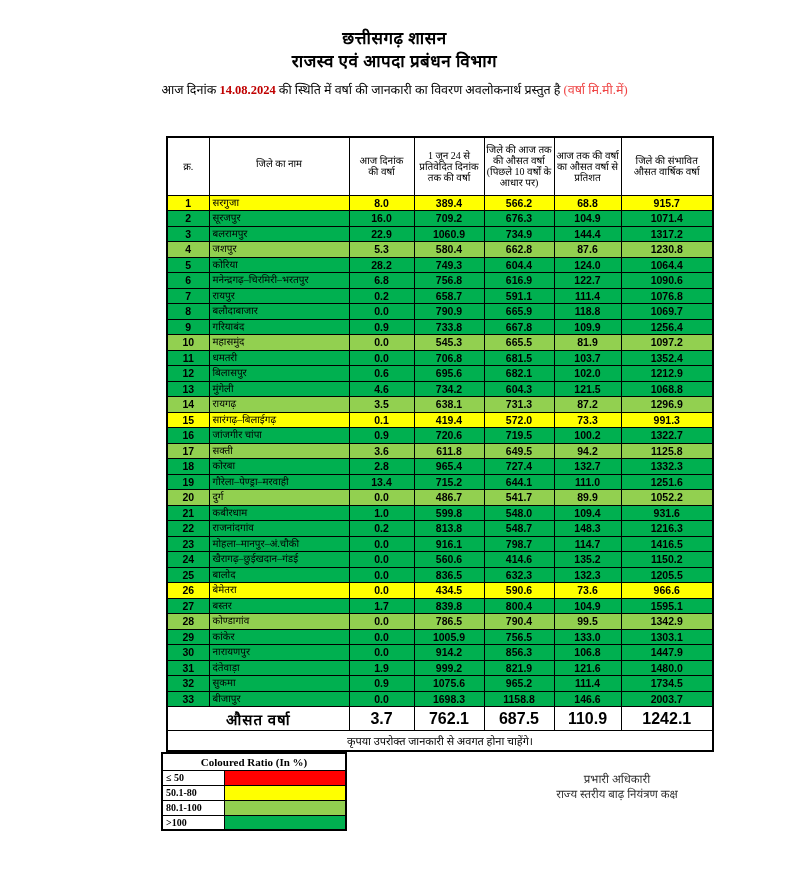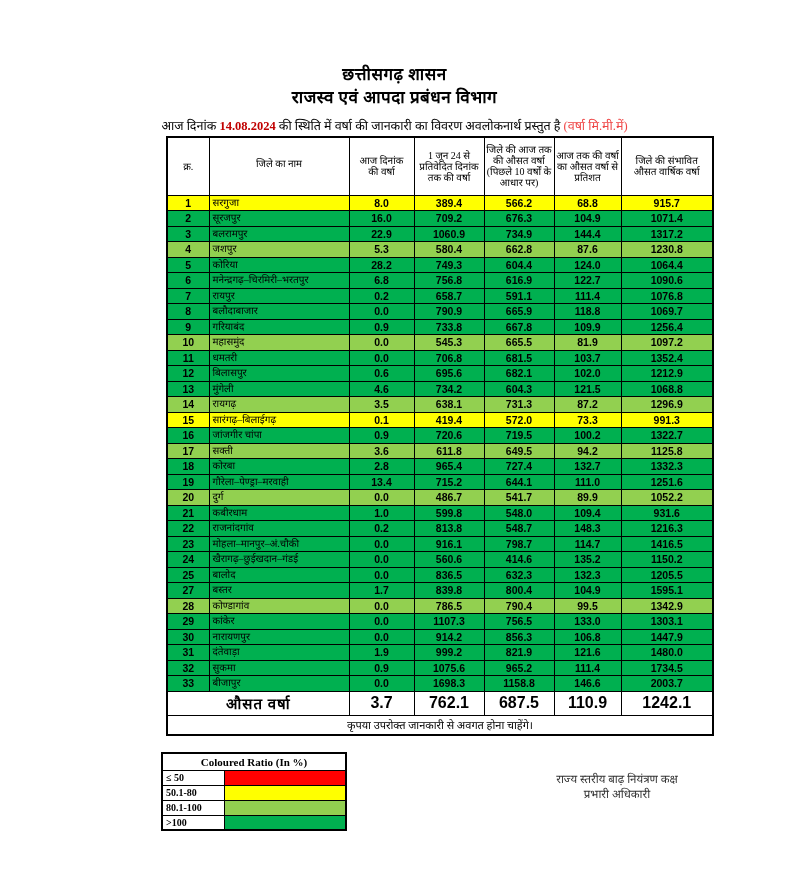--- a/index.html
+++ b/index.html
@@ -6,21 +6,21 @@
   html, body {
     margin: 0; padding: 0;
     width: 789px; height: 874px;
     background: #ffffff;
     font-family: "Liberation Sans", sans-serif;
     color: #000;
   }
   .page { position: relative; width: 789px; height: 874px; overflow: hidden; }
 
   
-  .header { text-align: center; padding-top: 64px; }
+  .header { text-align: center; padding-top: 28px; }
   .title1 {
     font-family: "Liberation Serif", serif;
     font-size: 17px; font-weight: bold; letter-spacing: .5px;
     line-height: 22px;
   }
   .title2 {
     font-family: "Liberation Serif", serif;
     font-size: 17px; font-weight: bold; letter-spacing: .5px;
     line-height: 24px;
   }
@@ -418,20 +418,29 @@
           <tr class="data">
             <td class="sl r-grn">25</td>
             <td class="dist r-grn">बालोद</td>
             <td class="num r-grn">0.0</td>
             <td class="num r-grn">836.5</td>
             <td class="num r-grn">632.3</td>
             <td class="num r-grn">132.3</td>
             <td class="num r-grn">1205.5</td>
           </tr>
           <tr class="data">
+            <td class="sl r-yel">26</td>
+            <td class="dist r-yel">बेमेतरा</td>
+            <td class="num r-yel">0.0</td>
+            <td class="num r-yel">434.5</td>
+            <td class="num r-yel">590.6</td>
+            <td class="num r-yel">73.6</td>
+            <td class="num r-yel">966.6</td>
+          </tr>
+          <tr class="data">
             <td class="sl r-grn">27</td>
             <td class="dist r-grn">बस्तर</td>
             <td class="num r-grn">1.7</td>
             <td class="num r-grn">839.8</td>
             <td class="num r-grn">800.4</td>
             <td class="num r-grn">104.9</td>
             <td class="num r-grn">1595.1</td>
           </tr>
           <tr class="data">
             <td class="sl r-ltg">28</td>
@@ -439,21 +448,21 @@
             <td class="num r-ltg">0.0</td>
             <td class="num r-ltg">786.5</td>
             <td class="num r-ltg">790.4</td>
             <td class="num r-ltg">99.5</td>
             <td class="num r-ltg">1342.9</td>
           </tr>
           <tr class="data">
             <td class="sl r-grn">29</td>
             <td class="dist r-grn">कांकेर</td>
             <td class="num r-grn">0.0</td>
-            <td class="num r-grn">1107.3</td>
+            <td class="num r-grn">1005.9</td>
             <td class="num r-grn">756.5</td>
             <td class="num r-grn">133.0</td>
             <td class="num r-grn">1303.1</td>
           </tr>
           <tr class="data">
             <td class="sl r-grn">30</td>
             <td class="dist r-grn">नारायणपुर</td>
             <td class="num r-grn">0.0</td>
             <td class="num r-grn">914.2</td>
             <td class="num r-grn">856.3</td>
@@ -522,17 +531,17 @@
           <td class="lg-swatch" style="background: rgb(146, 208, 80);"></td>
         </tr>
         <tr>
           <td class="lg-label">&gt;100</td>
           <td class="lg-swatch" style="background: rgb(0, 176, 80);"></td>
         </tr>
       </tbody>
   </table>
 
   <div class="sign">
+    <div>प्रभारी अधिकारी</div>
     <div>राज्य स्तरीय बाढ़ नियंत्रण कक्ष</div>
-    <div>प्रभारी अधिकारी</div>
   </div>
 
 </div>
 
 </body></html>

